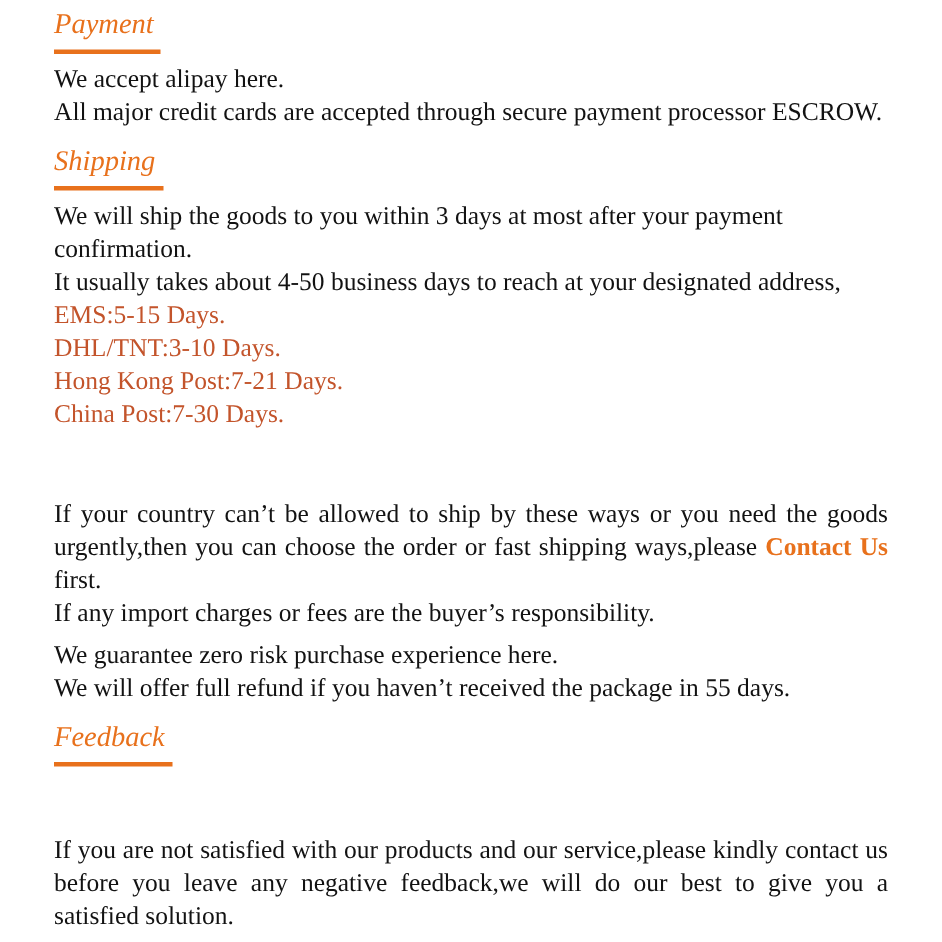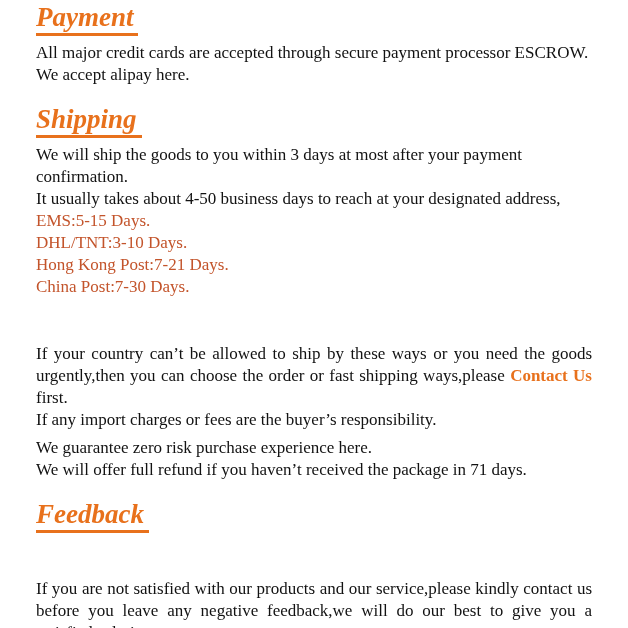--- a/index.html
+++ b/index.html
@@ -23,30 +23,30 @@
     color: var(--body-text);
   }
   .page {
     padding: 2px 36px 0 36px;
     width: 628px;
   }
   .heading-row { line-height: 0; }
   .heading {
     display: inline-block;
     margin: 0;
-    font-size: 27px;
+    font-size: 19px;
     line-height: 30px;
-    font-weight: bold;
+    font-weight: normal;
     font-style: italic;
     color: var(--orange-heading);
     border-bottom: 3px solid var(--orange-heading);
     padding: 0 5px 1px 0;
   }
   .heading-row.first { margin-top: 0; }
-  .heading-row.later { margin-top: 18px; }
+  .heading-row.later { margin-top: 7px; }
   .section-body { margin-top: 6px; }
   .line {
     margin: 0;
     font-size: 17px;
     line-height: 22px;
     color: var(--body-text);
   }
   .justify { text-align: justify; margin-top: 45px; }
   .method {
     color: var(--orange-method);
@@ -61,41 +61,41 @@
 </style>
 </head>
 <body>
 
 <div class="page">
 
   <div class="heading-row first">
     <h2 class="heading">Payment</h2>
   </div>
   <div class="section-body">
+    <p class="line">We accept alipay here.</p>
     <p class="line">All major credit cards are accepted through secure payment processor ESCROW.</p>
-    <p class="line">We accept alipay here.</p>
   </div>
 
   <div class="heading-row later">
     <h2 class="heading">Shipping</h2>
   </div>
   <div class="section-body">
     <p class="line">We will ship the goods to you within 3 days at most after your payment confirmation.</p>
     <p class="line">It usually takes about 4-50 business days to reach at your designated address,</p>
     <p class="line method">EMS:5-15 Days.</p>
     <p class="line method">DHL/TNT:3-10 Days.</p>
     <p class="line method">Hong Kong Post:7-21 Days.</p>
     <p class="line method">China Post:7-30 Days.</p>
     <p class="line justify"><span>If your country can’t be allowed to ship by these ways or you need the goods urgently,then you can choose the order or fast shipping ways,please </span><a class="link">Contact Us</a><span> first.</span></p>
     <p class="line">If any import charges or fees are the buyer’s responsibility.</p>
   </div>
 
   <div class="section-body">
     <p class="line">We guarantee zero risk purchase experience here.</p>
-    <p class="line">We will offer full refund if you haven’t received the package in 71 days.</p>
+    <p class="line">We will offer full refund if you haven’t received the package in 55 days.</p>
   </div>
 
   <div class="heading-row later">
     <h2 class="heading">Feedback</h2>
   </div>
   <div class="section-body">
     <p class="line justify">If you are not satisfied with our products and our service,please kindly contact us before you leave any negative feedback,we will do our best to give you a satisfied solution.</p>
 
   </div>
 

